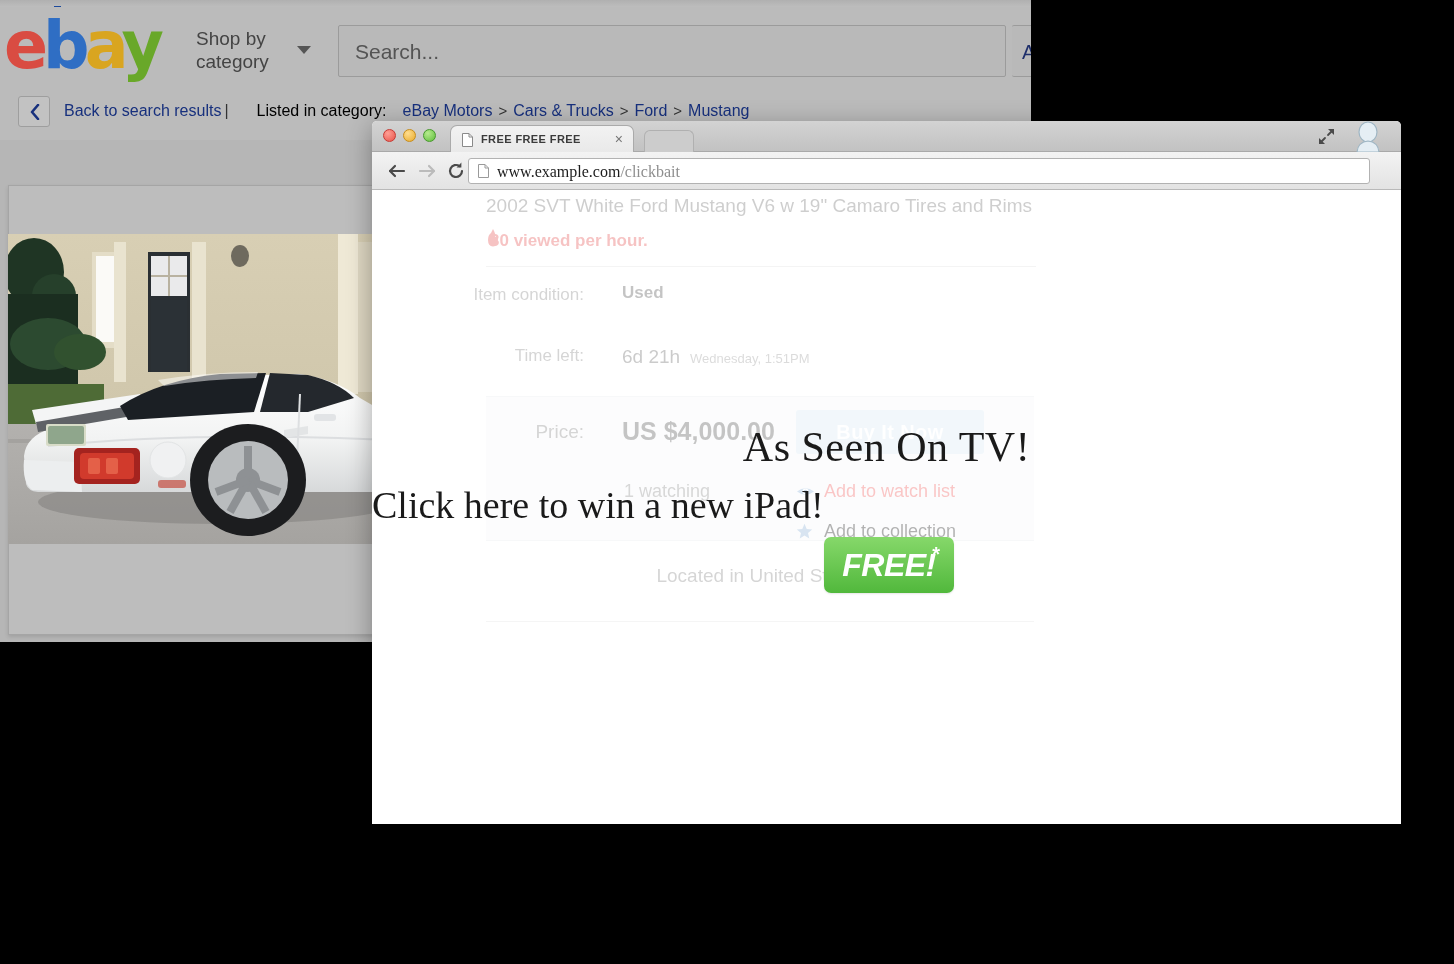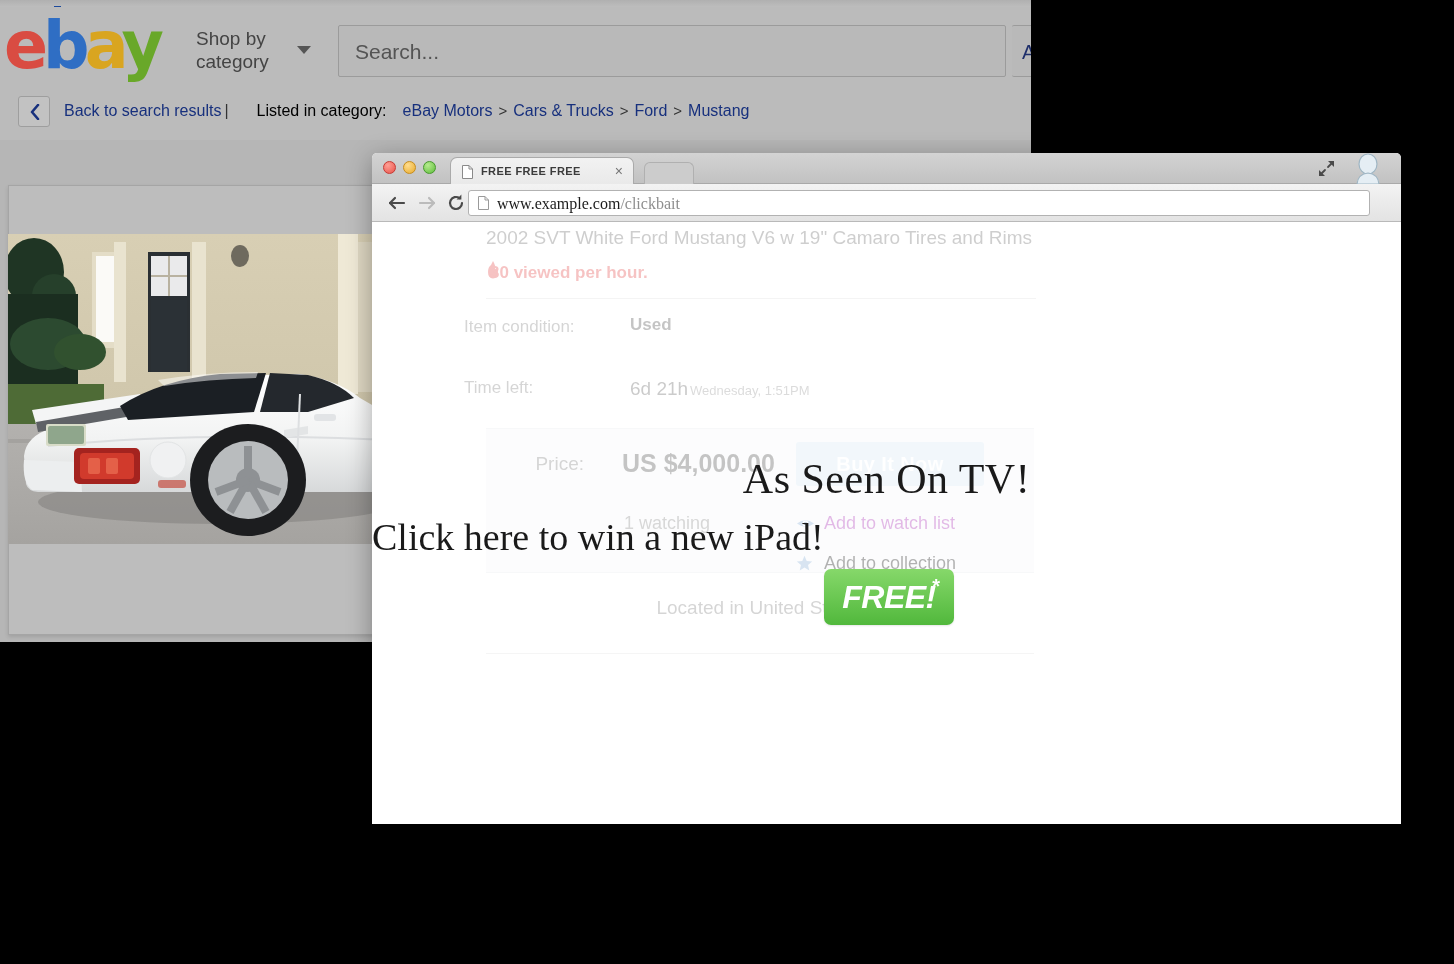--- a/index.html
+++ b/index.html
@@ -147,21 +147,21 @@
     position: absolute; left: -1px; top: 48px;
     width: 452px; height: 310px;
     overflow: hidden;
     background: #6e7a86;
   }
   .photo-img svg { display:block; }
 
   
   #browser-window {
     position: absolute;
-    left: 372px; top: 153px;
+    left: 372px; top: 121px;
     width: 1029px; height: 755px;
     background: #ffffff;
     box-shadow: 0 6px 26px rgba(0,0,0,0.33);
     overflow: hidden;
     border-radius: 5px 5px 0 0;
   }
 
   .bw-tabbar {
     position: absolute; left: 0; top: 0;
     width: 1029px; height: 31px;
@@ -297,29 +297,29 @@
     width: 14px; height: 18px;
   }
   .g-hr {
     position: absolute; left: 114px; top: 75px;
     width: 550px; height: 1px;
     background: #dcdcdc;
   }
 
   .g-row-label {
     position: absolute;
+    text-align: right;
     font-size: 17px;
     color: #767676;
     width: 120px;
   }
   .g-row-value {
     position: absolute;
     font-size: 17px;
     color: #555555;
-    margin-left: 8px;
   }
   .g-cond-label { left: 92px; top: 92px; line-height: 24px; }
   .g-cond-value { left: 250px; top: 92px; font-weight: bold; color: #3f3f3f; }
   .g-time-label { left: 92px; top: 155px; }
   .g-time-value { left: 250px; top: 155px; font-size: 19px; }
   .g-time-sub {
     position: absolute; left: 318px; top: 160px;
     font-size: 13px; color: #8b8b8b;
   }
 
@@ -351,21 +351,21 @@
     text-align: center;
     line-height: 44px;
     letter-spacing: 0.4px;
   }
   .g-watching {
     position: absolute; left: 138px; top: 84px;
     font-size: 18px; color: #7d7d7d;
   }
   .g-watchlist {
     position: absolute; left: 338px; top: 84px;
-    font-size: 18px; color: #a21caf;
+    font-size: 18px; color: #ef4444;
   }
   .g-collection {
     position: absolute; left: 338px; top: 124px;
     font-size: 18px; color: #000000;
   }
   .g-eye {
     position: absolute; left: 310px; top: 88px;
     width: 19px; height: 13px;
   }
   .g-star {

